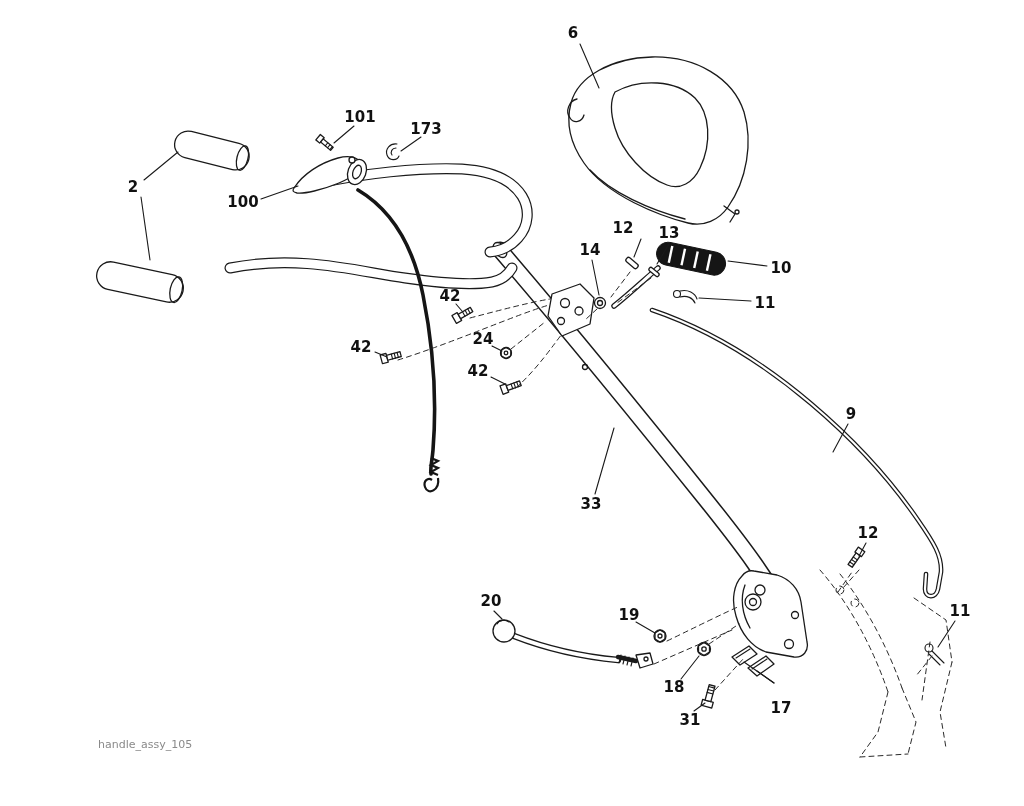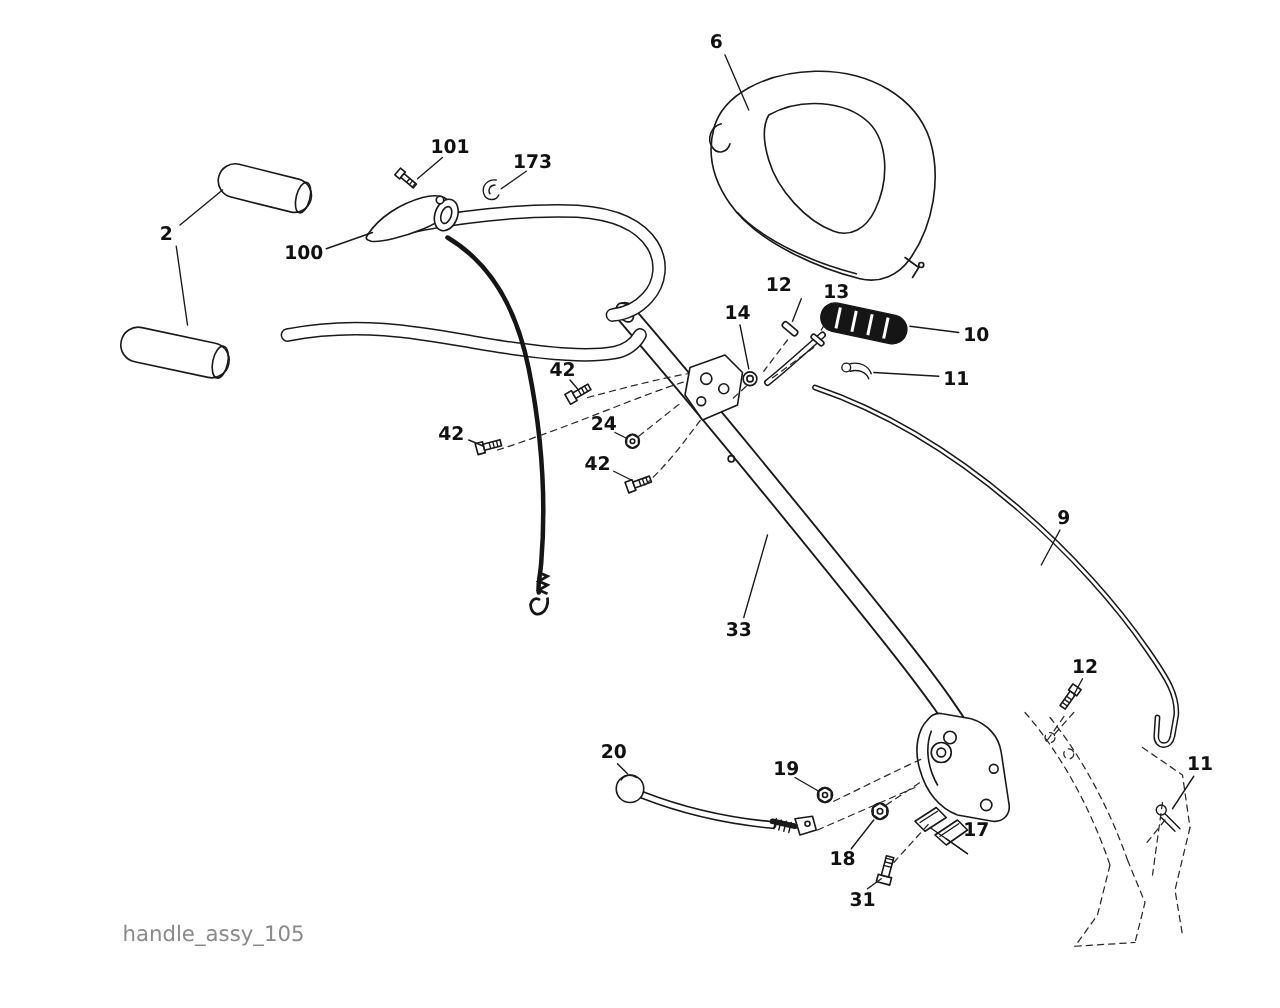--- a/index.html
+++ b/index.html
@@ -16,21 +16,21 @@
   .tube-o { fill:none; stroke:#1a1a1a; stroke-linecap:round; }
   .tube-i { fill:none; stroke:#ffffff; stroke-linecap:round; }
   .dashed { fill:none; stroke:#2a2a2a; stroke-width:1; stroke-dasharray:5 4; stroke-linecap:round; }
   .rib    { stroke:#ffffff; stroke-width:2.4; }
   .part-label {
     position:absolute; transform:translate(-50%,-50%);
     font-weight:bold; font-size:15px; color:#111; white-space:nowrap;
     user-select:none;
   }
   .caption {
-    position:absolute; font-size:17px; color:#8a8a8a; white-space:nowrap;
+    position:absolute; font-size:11px; color:#8a8a8a; white-space:nowrap;
   }
 </style>
 </head>
 <body>
 
 <div id="stage">
 
   <svg id="artwork" width="1024" height="806" viewBox="0 0 1024 806">
 
     <g>
@@ -292,18 +292,18 @@
   <div class="part-label" style="left:361px; top:347px">42</div>
   <div class="part-label" style="left:483px; top:339px">24</div>
   <div class="part-label" style="left:478px; top:371px">42</div>
   <div class="part-label" style="left:851px; top:414px">9</div>
   <div class="part-label" style="left:591px; top:504px">33</div>
   <div class="part-label" style="left:868px; top:533px">12</div>
   <div class="part-label" style="left:491px; top:601px">20</div>
   <div class="part-label" style="left:629px; top:615px">19</div>
   <div class="part-label" style="left:960px; top:611px">11</div>
   <div class="part-label" style="left:674px; top:687px">18</div>
-  <div class="part-label" style="left:781px; top:664px">17</div>
+  <div class="part-label" style="left:781px; top:708px">17</div>
   <div class="part-label" style="left:690px; top:720px">31</div>
 
   <div class="caption" style="left:98px; top:738px">handle_assy_105</div>
 
 </div>
 
 </body></html>

